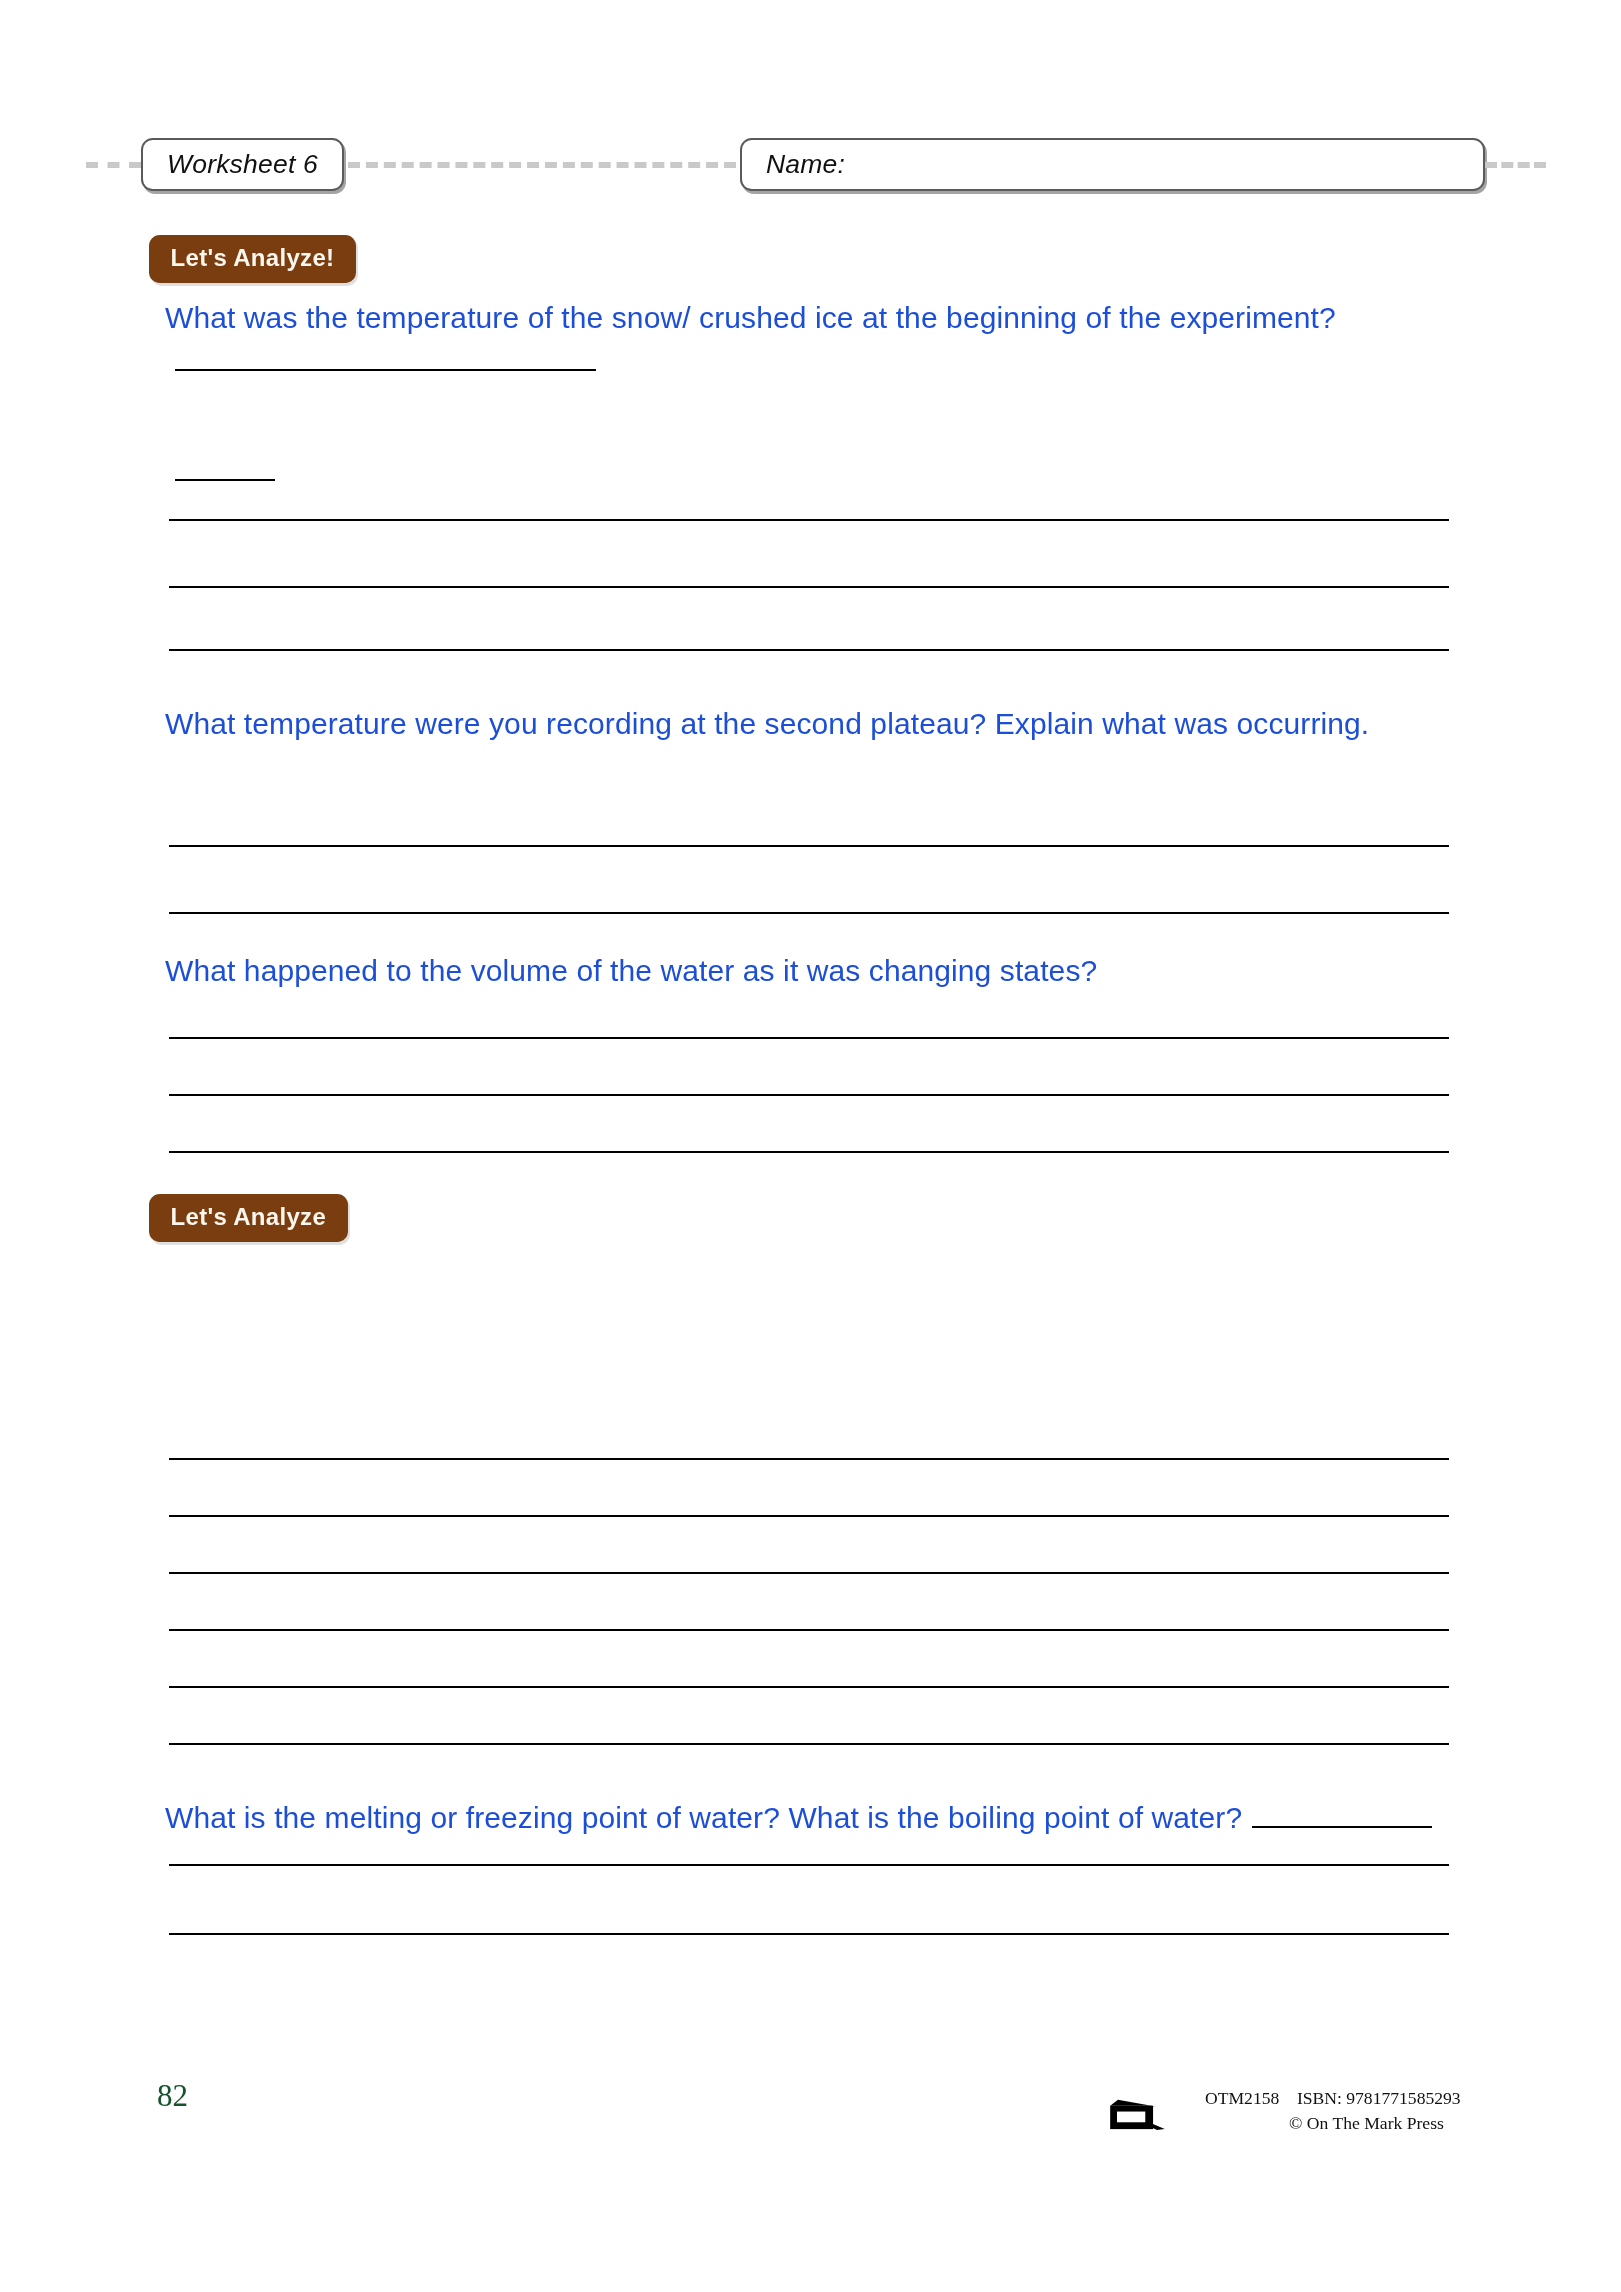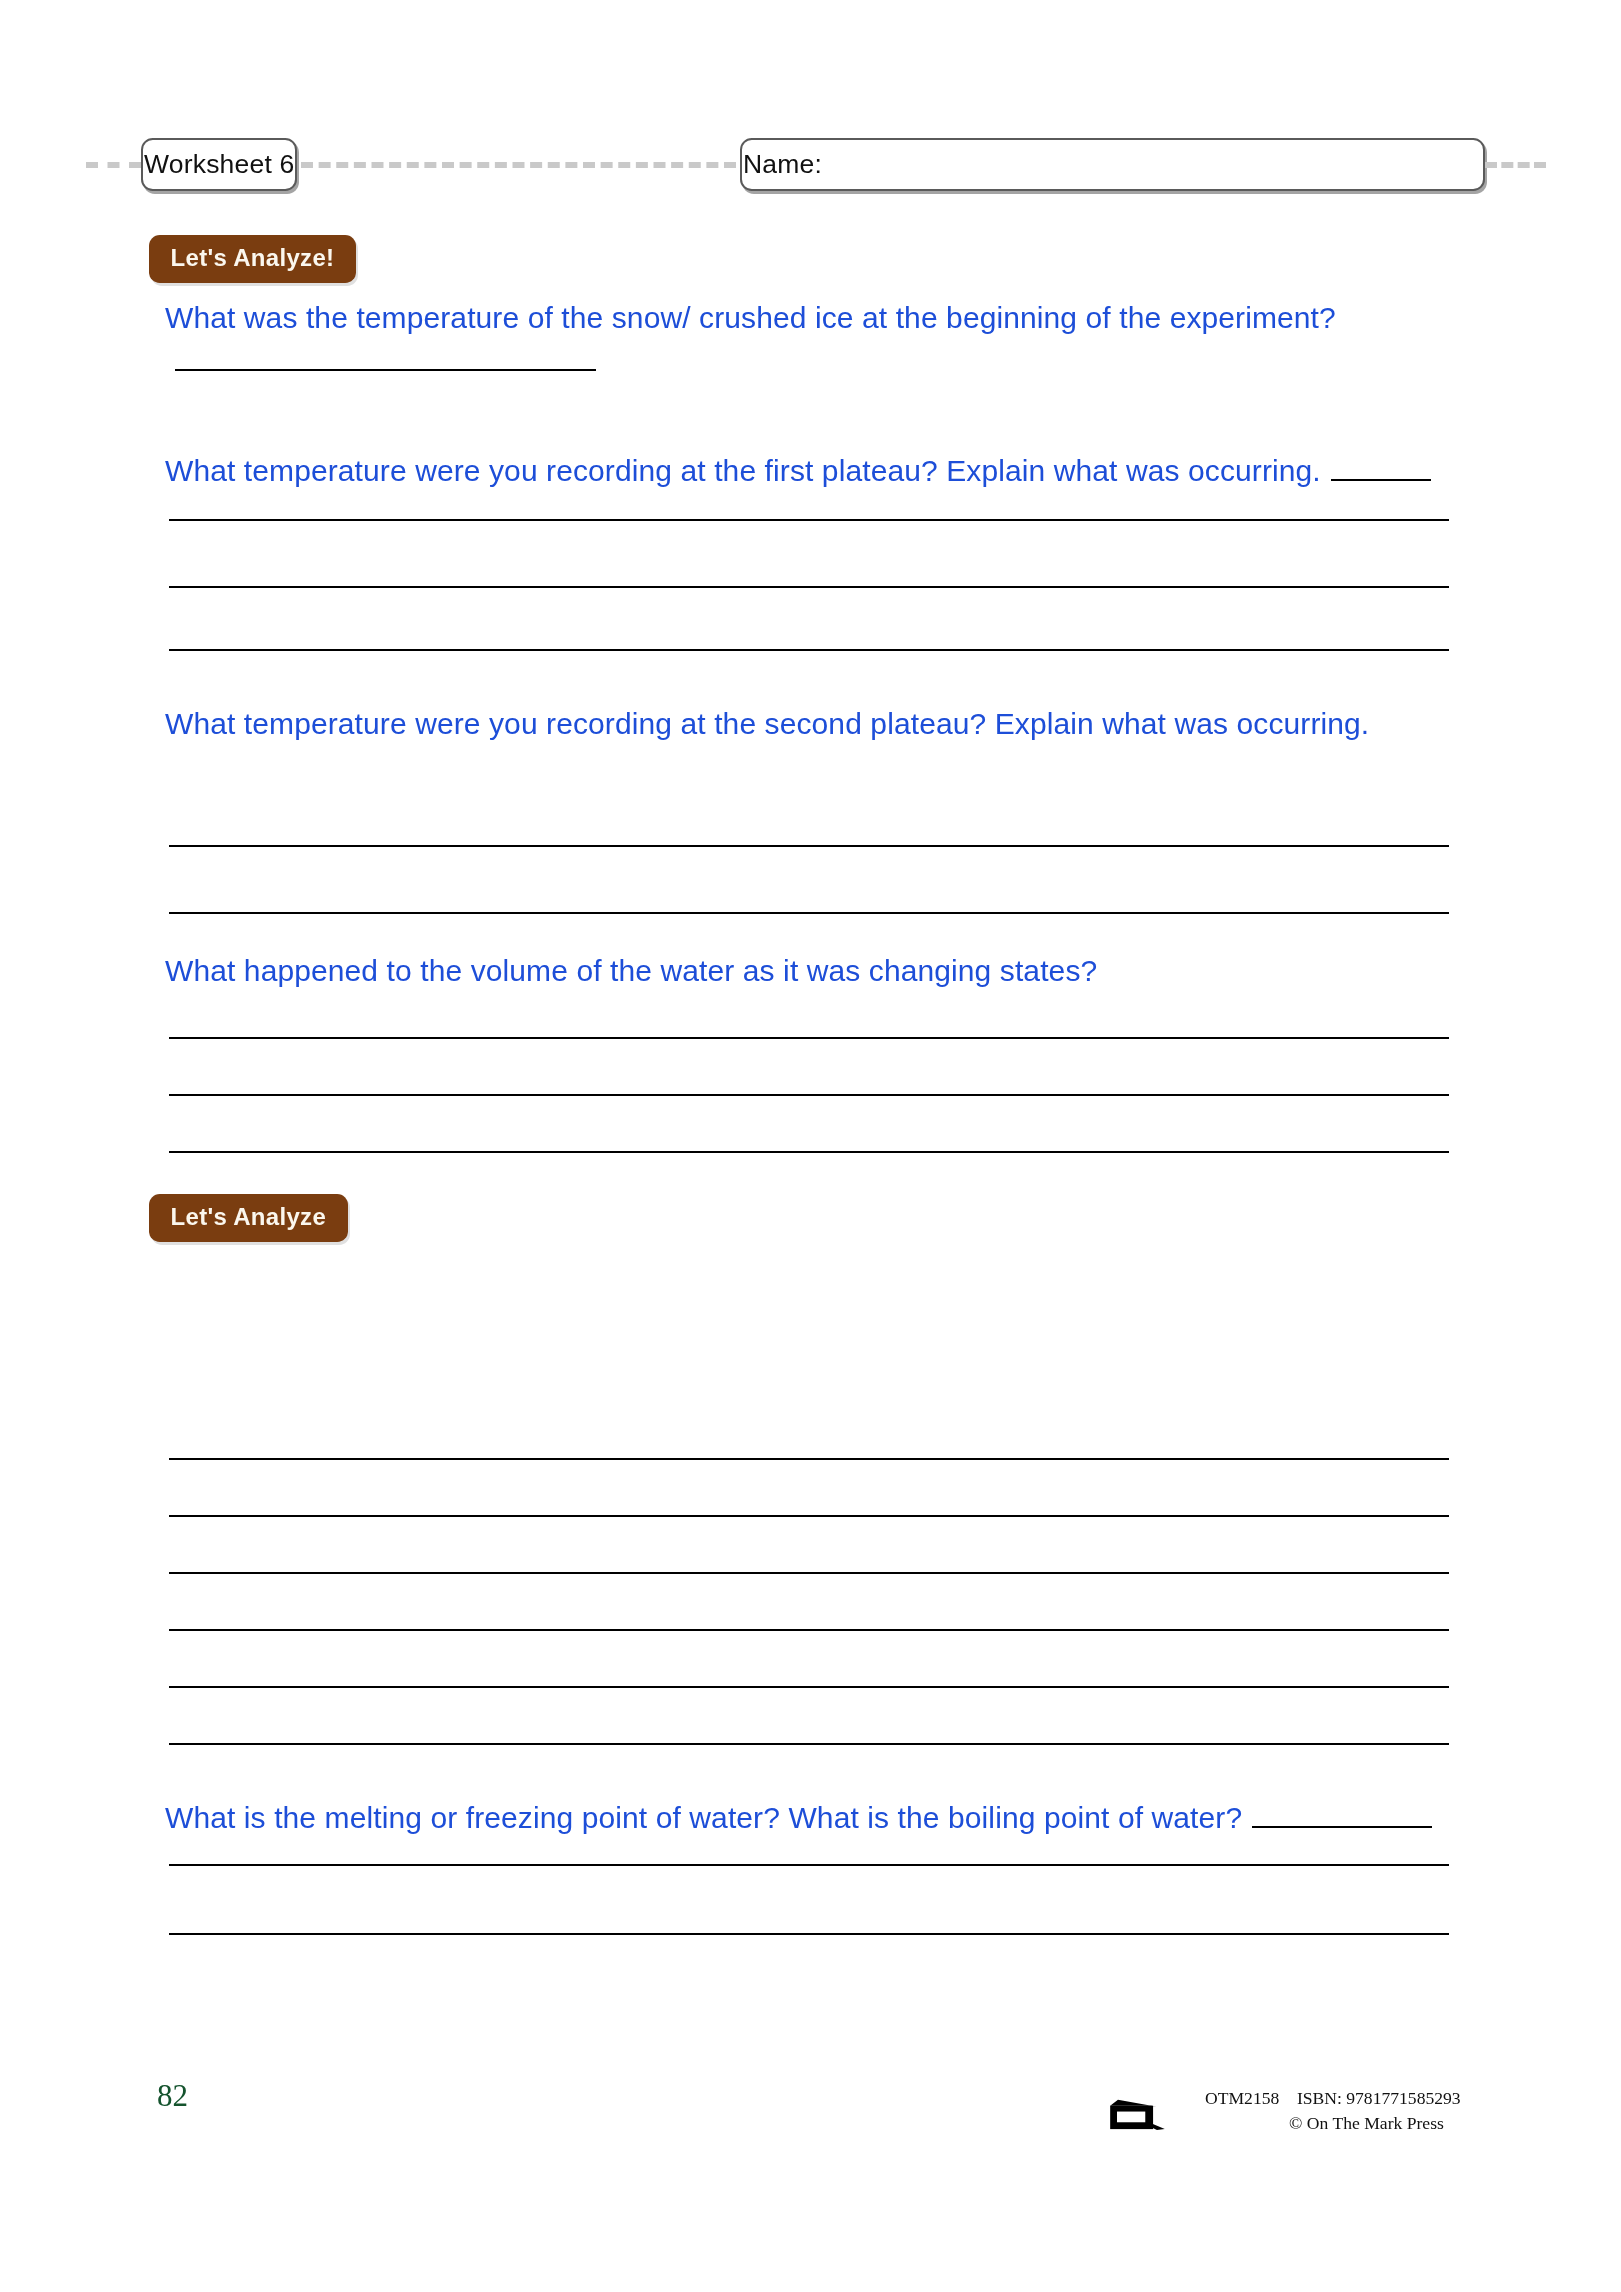--- a/index.html
+++ b/index.html
@@ -37,27 +37,28 @@
   .dash-mid  { flex: 1 1 auto; min-width: 9.8px; margin: 0 3.9px; }
   .dash-right{ width: 61px; }
 
   .hdr-box {
     border: 2.9px solid #5a5a5a;
     border-radius: 11.8px;
     background: #ffffff;
     height: 53px;
     display: flex;
     align-items: center;
-    padding: 0 1px;
+    padding: 0 24px;
     box-sizing: border-box;
     box-shadow: 2px 2.9px 0 rgba(90,90,90,0.55);
     font-size: 26.5px;
     letter-spacing: 0.2px;
     color: #111;
     white-space: nowrap;
+    font-style: italic;
   }
   .hdr-worksheet { flex: 0 0 auto; }
   .hdr-name { flex: 0 0 745px; }
 
   
   .badge {
     position: absolute;
     background: #7a3d10;
     color: #fbf7ee;
     border-radius: 10.8px;
@@ -144,21 +145,21 @@
     <div class="dash-seg dash-right"></div>
   </div>
 
   <div class="badge" id="badge-analyze">Let's Analyze!</div>
 
   <div class="qtext" id="q1" style="top:296px;">
     <span>What was the temperature of the snow/ crushed ice at the beginning of the experiment?</span><span class="inline-blank" id="q1-blank" style="width:421px;"></span>
   </div>
 
   <div class="qtext" id="q2" style="top:449px;">
-    <span>What temperature were you recording at the first plateau? Explain what was occurring.</span><span class="inline-blank" id="q2-blank" style="width: 100px;"></span>
+    <span class="inline-blank" id="q2-blank" style="width: 100px;"></span>
   </div>
   <div class="rule" style="top:519px;  width:1280px;"></div>
   <div class="rule" style="top:586px;  width:1280px;"></div>
   <div class="rule" style="top:649px;  width:1280px;"></div>
 
   <div class="qtext" id="q3" style="top:702px;">
     <span>What temperature were you recording at the second plateau? Explain what was occurring.</span>
   </div>
   <div class="rule" style="top:845px;  width:1280px;"></div>
   <div class="rule" style="top:912px;  width:1280px;"></div>

